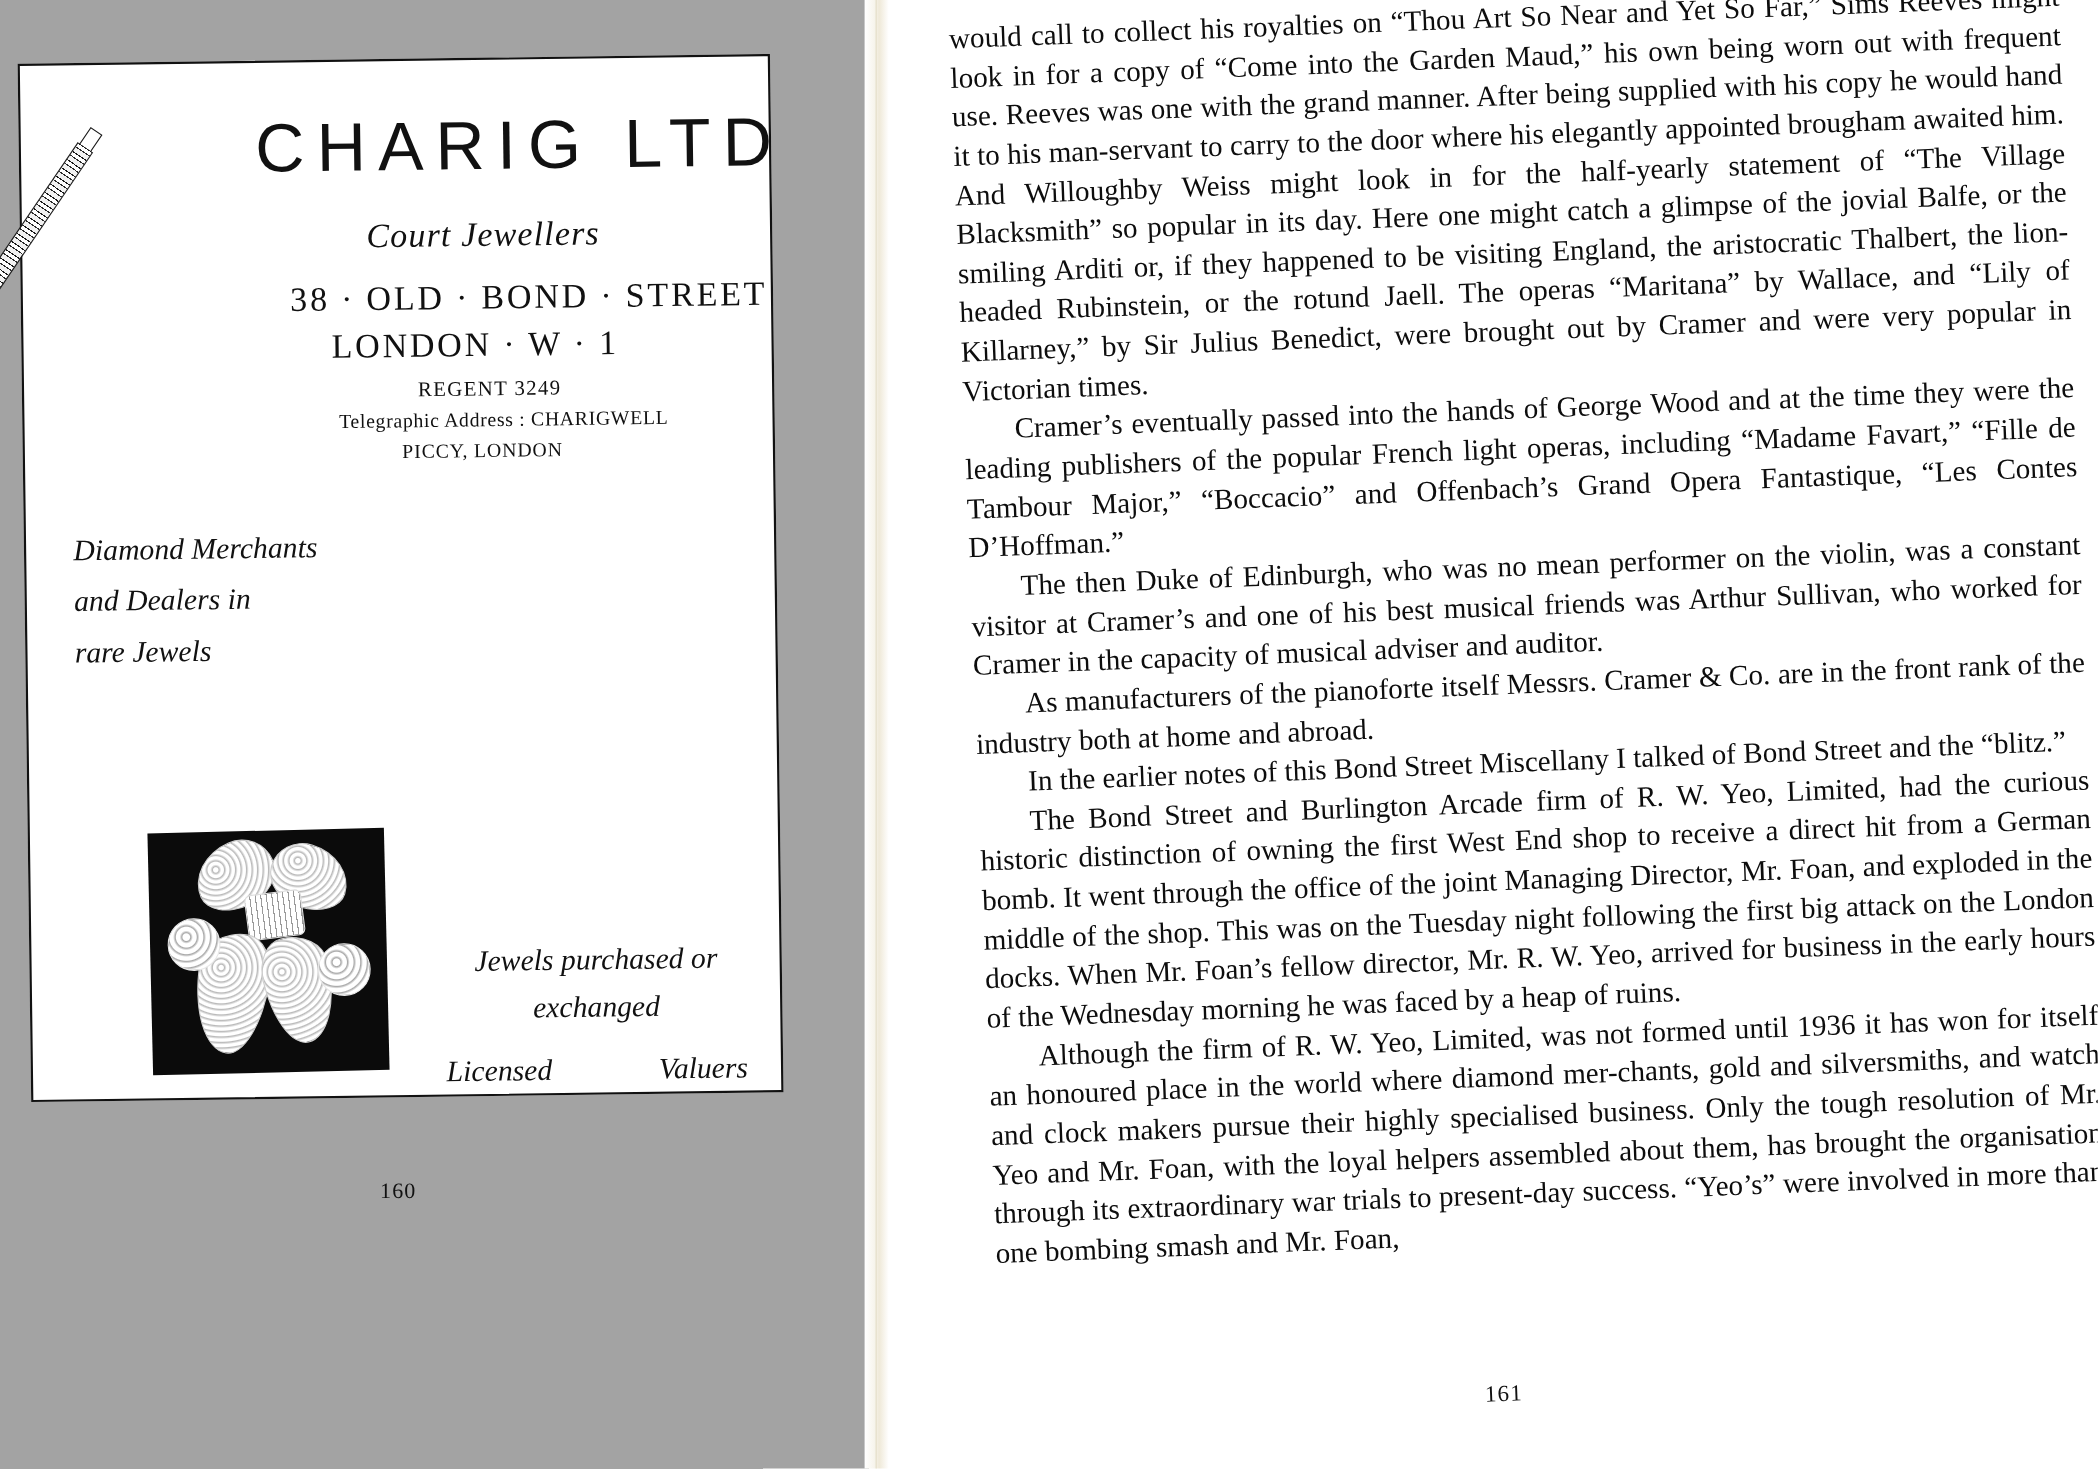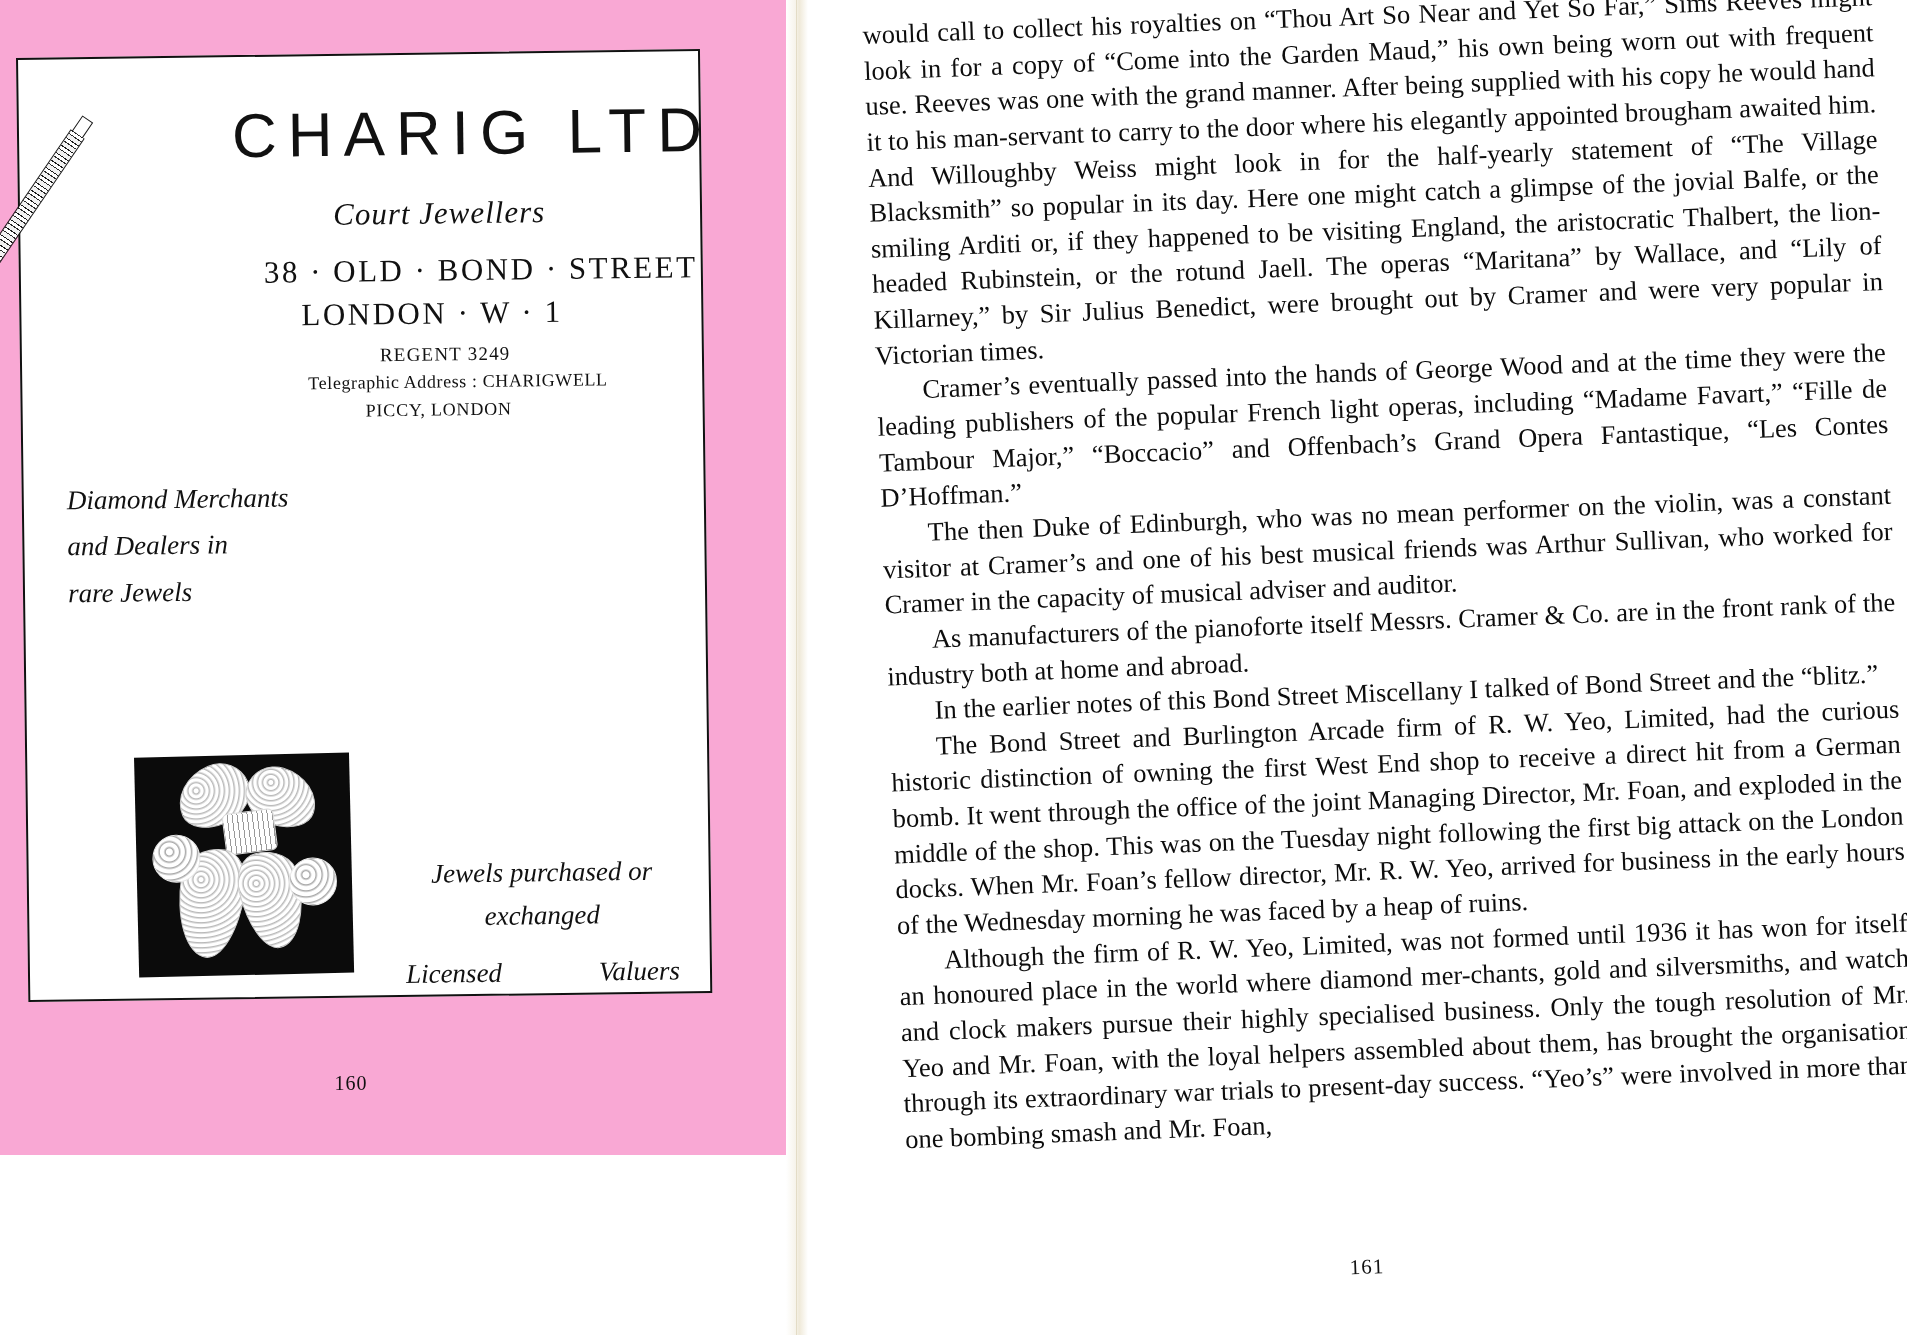--- a/index.html
+++ b/index.html
@@ -19,22 +19,22 @@
     inset: 0;
     background: #ffffff;
   }
 
   
   .left-page {
     position: absolute;
     left: 0;
     top: 0;
     width: 790px;
-    height: 1155px;
-    background: #f9a8d4;
+    height: 1335px;
+    background: #a3a3a3;
     overflow: hidden;
   }
   
   .ad-frame {
     position: absolute;
     left: 16px;
     top: 58px;
     width: 680px;
     height: 940px;
     border: 2px solid #111;
@@ -249,21 +249,21 @@
     border-radius: 50%;
     background:
       repeating-radial-gradient(circle at 35% 35%, #ffffff 0px, #ffffff 3px, #a8a8a8 4px, #ffffff 6px);
     border: 1px solid #e8e8e8;
   }
   .bow .orb-l { left: 16px; top: 78px; }
   .bow .orb-r { left: 152px; top: 104px; }
 
   .page-number-left {
     position: absolute;
-    left: 1px;
+    left: 12px;
     top: 1072px;
     width: 700px;
     text-align: center;
     font-family: "Liberation Serif", serif;
     font-size: 20px;
     letter-spacing: 1px;
     color: #111;
   }
 
   

